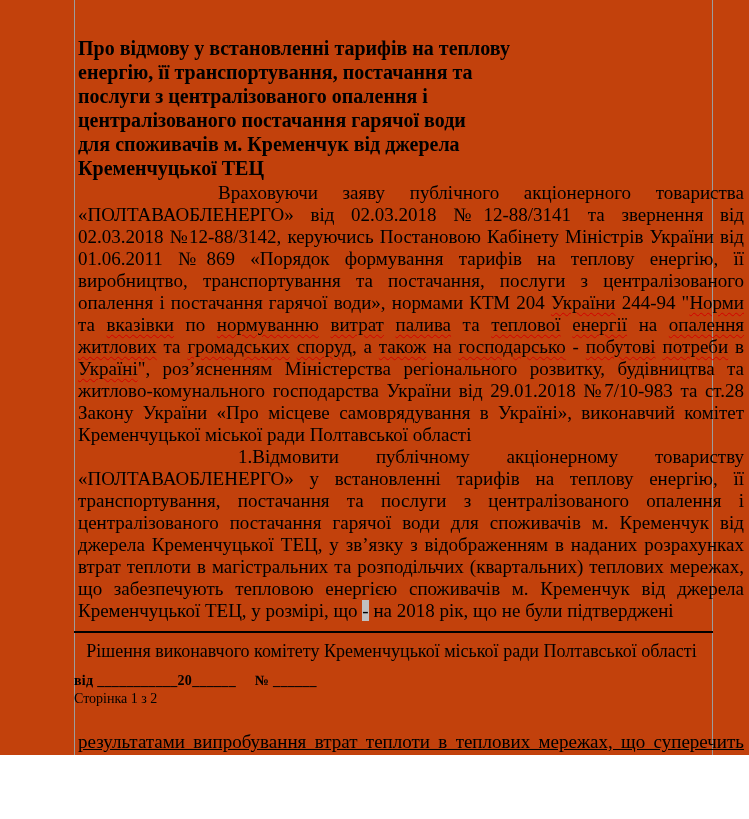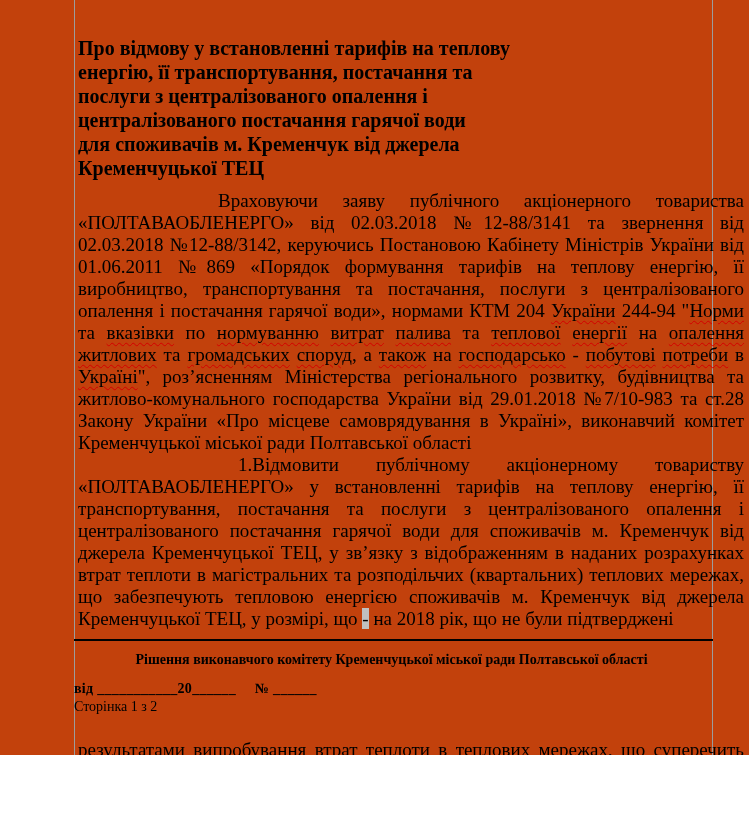--- a/index.html
+++ b/index.html
@@ -25,21 +25,21 @@
     font-weight:bold;
     font-size:20px;line-height:24px;
     white-space:pre-line;
     margin:0;
   }
   .para{
     font-size:19px;line-height:22px;
     text-align:justify;
     margin:0;
   }
-  .p1{text-indent:140px;margin-top:10px;}
+  .p1{text-indent:140px;margin-top:2px;}
   .p2{text-indent:160px;}
   .decision{
     text-align:center;font-weight:bold;
     font-size:19px;line-height:22px;
     margin:3px 40px 2px 0;
   }
   .wavy{
     text-decoration-line:underline;
     text-decoration-style:wavy;
     text-decoration-color:var(--wavy);
@@ -47,22 +47,22 @@
     text-underline-offset:3px;
   }
   .hl{background:var(--hl);}
   .sep{
     margin:9px 0 0 -4px;
     width:639px;height:0;
     border-top:2px solid #000;
   }
   .f-title{
     width:635px;margin:10px 0 12px -4px;
-    text-align:center;font-weight:bold;
-    font-size:14px;line-height:17px;
+    text-align:center;font-weight:normal;
+    font-size:18px;line-height:17px;
   }
   .f-date{
     width:635px;margin:9px 0 0 -4px;
     text-align:left;font-weight:bold;
     font-size:14px;line-height:17px;
     letter-spacing:0.3px;
   }
   .f-page{
     width:600px;margin:2px 0 0 -4px;
     text-align:left;

